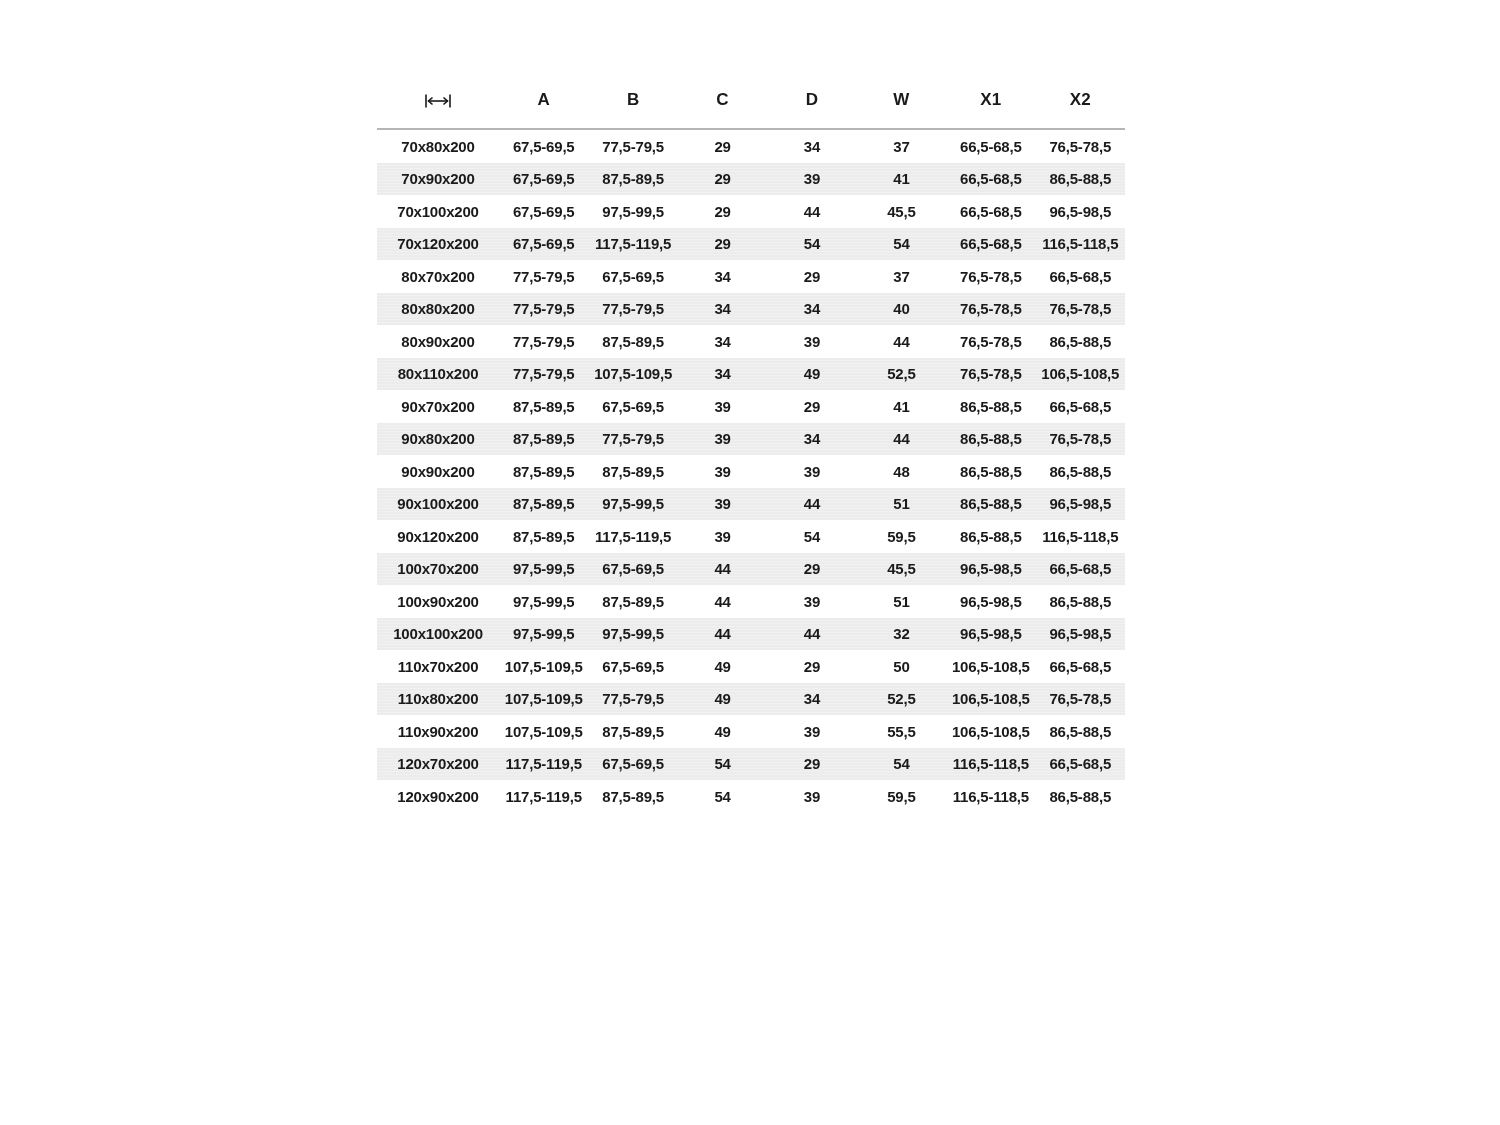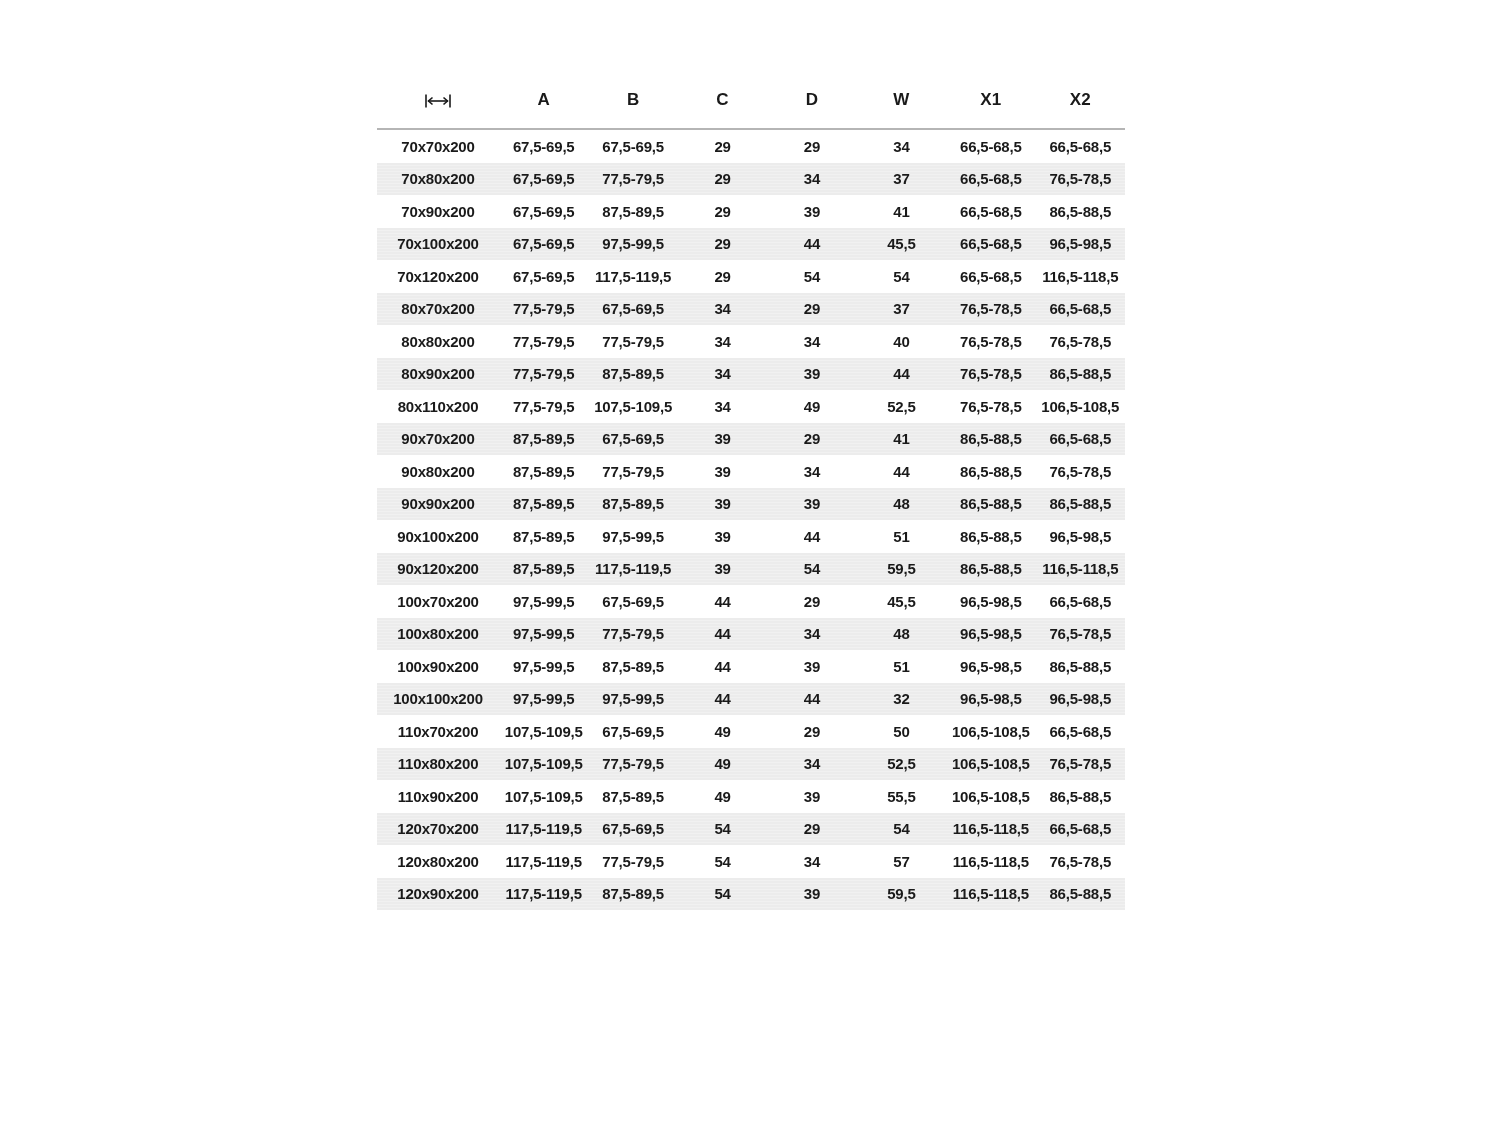--- a/index.html
+++ b/index.html
@@ -82,30 +82,20 @@
         <th>B</th>
         <th>C</th>
         <th>D</th>
         <th>W</th>
         <th>X1</th>
         <th>X2</th>
       </tr>
   </thead>
   <tbody>
 
-  <tr>
-        <td>70x70x200</td>
-        <td>67,5-69,5</td>
-        <td>67,5-69,5</td>
-        <td>29</td>
-        <td>29</td>
-        <td>34</td>
-        <td>66,5-68,5</td>
-        <td>66,5-68,5</td>
-      </tr>
       <tr>
         <td>70x80x200</td>
         <td>67,5-69,5</td>
         <td>77,5-79,5</td>
         <td>29</td>
         <td>34</td>
         <td>37</td>
         <td>66,5-68,5</td>
         <td>76,5-78,5</td>
       </tr>
@@ -233,30 +223,20 @@
         <td>100x70x200</td>
         <td>97,5-99,5</td>
         <td>67,5-69,5</td>
         <td>44</td>
         <td>29</td>
         <td>45,5</td>
         <td>96,5-98,5</td>
         <td>66,5-68,5</td>
       </tr>
       <tr>
-        <td>100x80x200</td>
-        <td>97,5-99,5</td>
-        <td>77,5-79,5</td>
-        <td>44</td>
-        <td>34</td>
-        <td>48</td>
-        <td>96,5-98,5</td>
-        <td>76,5-78,5</td>
-      </tr>
-      <tr>
         <td>100x90x200</td>
         <td>97,5-99,5</td>
         <td>87,5-89,5</td>
         <td>44</td>
         <td>39</td>
         <td>51</td>
         <td>96,5-98,5</td>
         <td>86,5-88,5</td>
       </tr>
       <tr>
@@ -301,30 +281,20 @@
       </tr>
       <tr>
         <td>120x70x200</td>
         <td>117,5-119,5</td>
         <td>67,5-69,5</td>
         <td>54</td>
         <td>29</td>
         <td>54</td>
         <td>116,5-118,5</td>
         <td>66,5-68,5</td>
-      </tr>
-      <tr>
-        <td>120x80x200</td>
-        <td>117,5-119,5</td>
-        <td>77,5-79,5</td>
-        <td>54</td>
-        <td>34</td>
-        <td>57</td>
-        <td>116,5-118,5</td>
-        <td>76,5-78,5</td>
       </tr>
       <tr>
         <td>120x90x200</td>
         <td>117,5-119,5</td>
         <td>87,5-89,5</td>
         <td>54</td>
         <td>39</td>
         <td>59,5</td>
         <td>116,5-118,5</td>
         <td>86,5-88,5</td>

